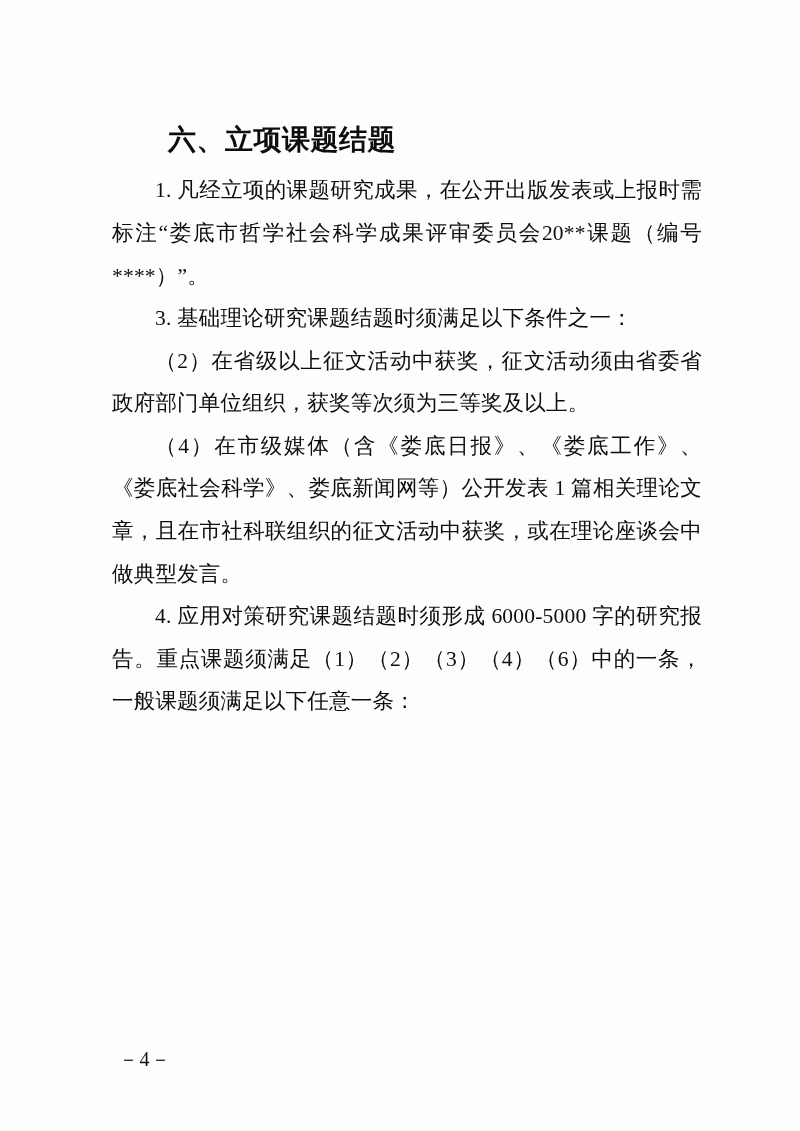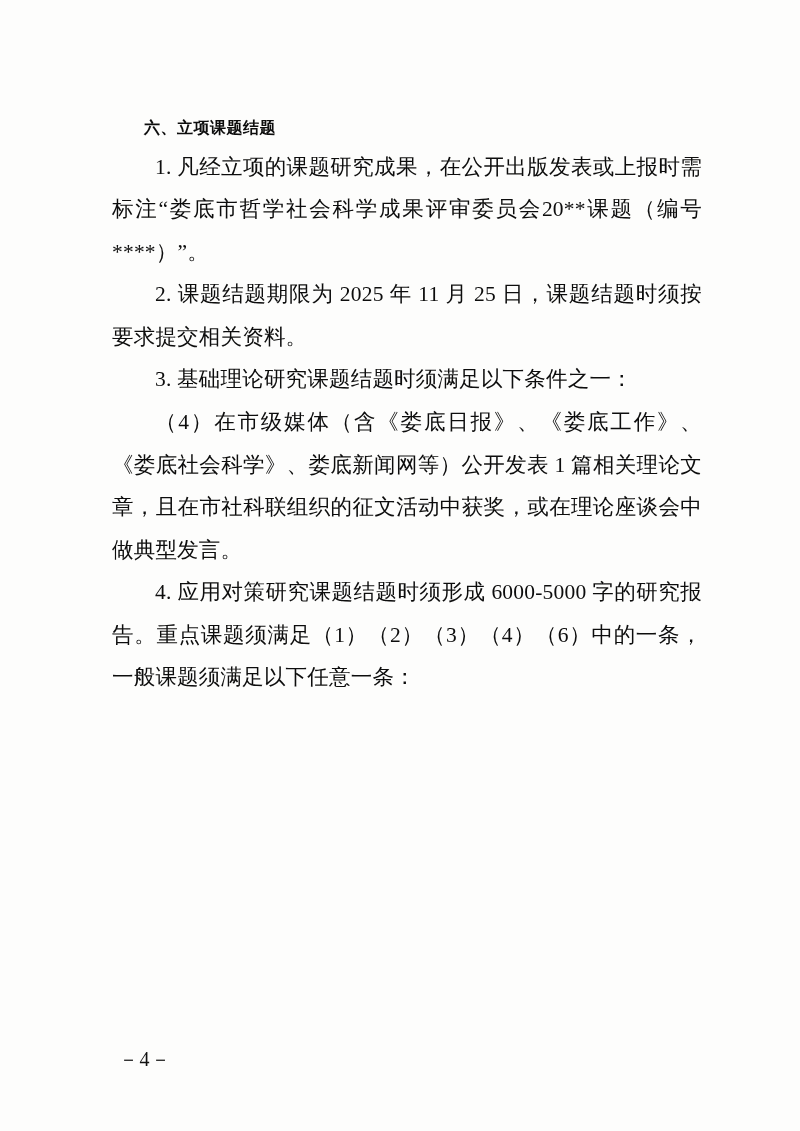--- a/index.html
+++ b/index.html
@@ -24,21 +24,21 @@
   }
   .doc-body {
     font-size: 21.5px;
     line-height: 1.98;
     text-align: justify;
     text-justify: inter-ideograph;
     letter-spacing: 0.2px;
   }
   .section-heading {
     font-weight: bold;
-    font-size: 16px;
+    font-size: 28px;
     line-height: 1.98;
     margin: 0 0 2px 0;
     text-indent: 2em;
     letter-spacing: 0.5px;
   }
   .para {
     margin: 0;
     text-indent: 2em;
   }
   .para.sub {
@@ -63,22 +63,22 @@
 </head>
 <body>
 
 <div class="page">
 
   <div class="doc-body">
 
     <p class="section-heading">六、立项课题结题</p>
 
     <p class="para">1. 凡经立项的课题研究成果，在公开出版发表或上报时需标注“娄底市哲学社会科学成果评审委员会20**课题（编号****）”。</p>
-    <p class="para">2. 课题结题期限为 2025 年 11 月 25 日，课题结题时须按要求提交相关资料。</p>
     <p class="para">3. 基础理论研究课题结题时须满足以下条件之一：</p>
+    <p class="para sub">（2）在省级以上征文活动中获奖，征文活动须由省委省政府部门单位组织，获奖等次须为三等奖及以上。</p>
     <p class="para sub">（4）在市级媒体（含《娄底日报》、《娄底工作》、《娄底社会科学》、娄底新闻网等）公开发表 1 篇相关理论文章，且在市社科联组织的征文活动中获奖，或在理论座谈会中做典型发言。</p>
     <p class="para">4. 应用对策研究课题结题时须形成 6000-5000 字的研究报告。重点课题须满足（1）（2）（3）（4）（6）中的一条，一般课题须满足以下任意一条：</p>
 
   </div>
 
   <div class="page-number">
     <span class="pn-inner">－4－</span>
   </div>
 
 </div>

